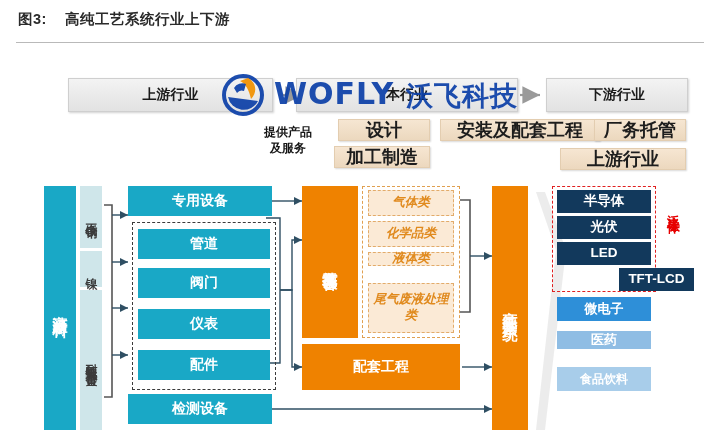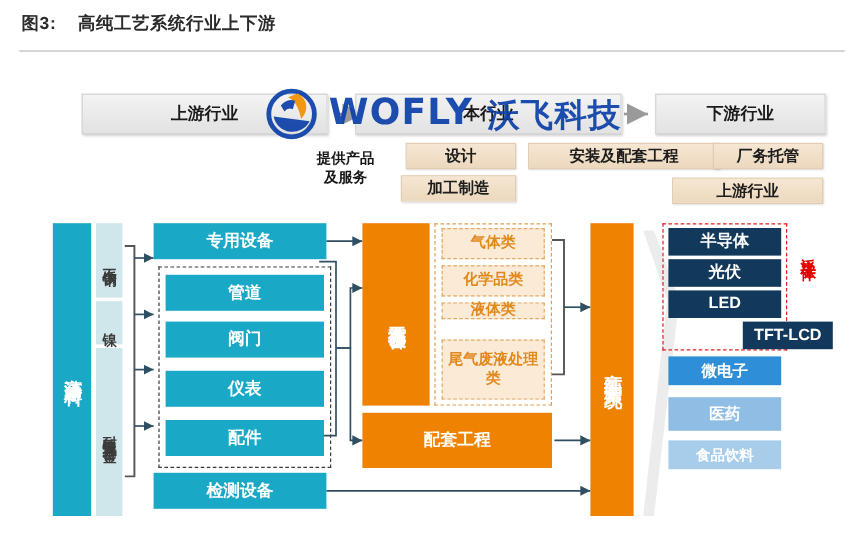--- a/index.html
+++ b/index.html
@@ -36,22 +36,23 @@
     background:linear-gradient(#f3f3f3,#e2e2e2);
     border:1px solid #cfcfcf;
     color:#1a1a1a;font-size:14px;
     box-shadow:1px 1px 2px rgba(0,0,0,.18);
   }
 
   
   .tan{
     background:linear-gradient(#f6e6d2,#ecd8be);
     border:1px solid #e3cdb0;
-    color:#1d1d1d;font-size:13px;
+    color:#1d1d1d;font-size:18px;
     box-shadow:1px 1px 1.5px rgba(0,0,0,.15);
+    align-items:flex-end;
   }
   .plainlabel{
     position:absolute;color:#151515;font-weight:bold;font-size:12px;
     line-height:1.35;text-align:center;
   }
 
   
   .teal{background:#19a8c6;color:#ffffff;font-size:14px;}
   .teal-pale{background:#cfe6ea;color:#3b3b3b;font-size:12px;}
 
@@ -59,20 +60,21 @@
   .vert{
     writing-mode:vertical-rl;text-orientation:upright;
     letter-spacing:2px;
   }
 
   
   .orange{background:#ef8200;color:#ffffff;font-size:14px;}
   .orange-pale{
     background:#fbead6;color:#e08a1e;font-size:12.5px;
     border:1px dashed #e2ab6a;
+    font-style:italic;
   }
 
   
   .navy{background:#12395c;color:#ffffff;font-size:13.5px;}
   .blue1{background:#2e8fd8;color:#ffffff;font-size:13px;}
   .blue2{background:#8fbde4;color:#ffffff;font-size:13px;}
   .blue3{background:#a8cdea;color:#ffffff;font-size:12px;}
 
   
   .dashed-dark{position:absolute;border:1.6px dashed #3b3b3b;box-sizing:border-box;}
@@ -256,21 +258,21 @@
     <span>TFT-LCD</span>
   </div>
 
   <div class="red-vert" style="left:664px;top:205px;">
     <span>泛半导体</span>
   </div>
 
   <div class="box blue1" style="left:557px;top:297px;width:94px;height:24px;">
     <span>微电子</span>
   </div>
-  <div class="box blue2" style="left:557px;top:331px;width:94px;height:28px;">
+  <div class="box blue2" style="left:557px;top:331px;width:94px;height:18px;">
     <span>医药</span>
   </div>
   <div class="box blue3" style="left:557px;top:367px;width:94px;height:24px;">
     <span>食品饮料</span>
   </div>
 
   <div class="wm">
     <svg width="54" height="46" viewBox="0 0 54 46">
       <circle cx="25" cy="23" r="19" fill="none" stroke="#0b3fa8" stroke-width="4"></circle>
       <path d="M10,25 a16,16 0 0 0 30,4 l-30,-4 z" fill="#0b3fa8"></path>

